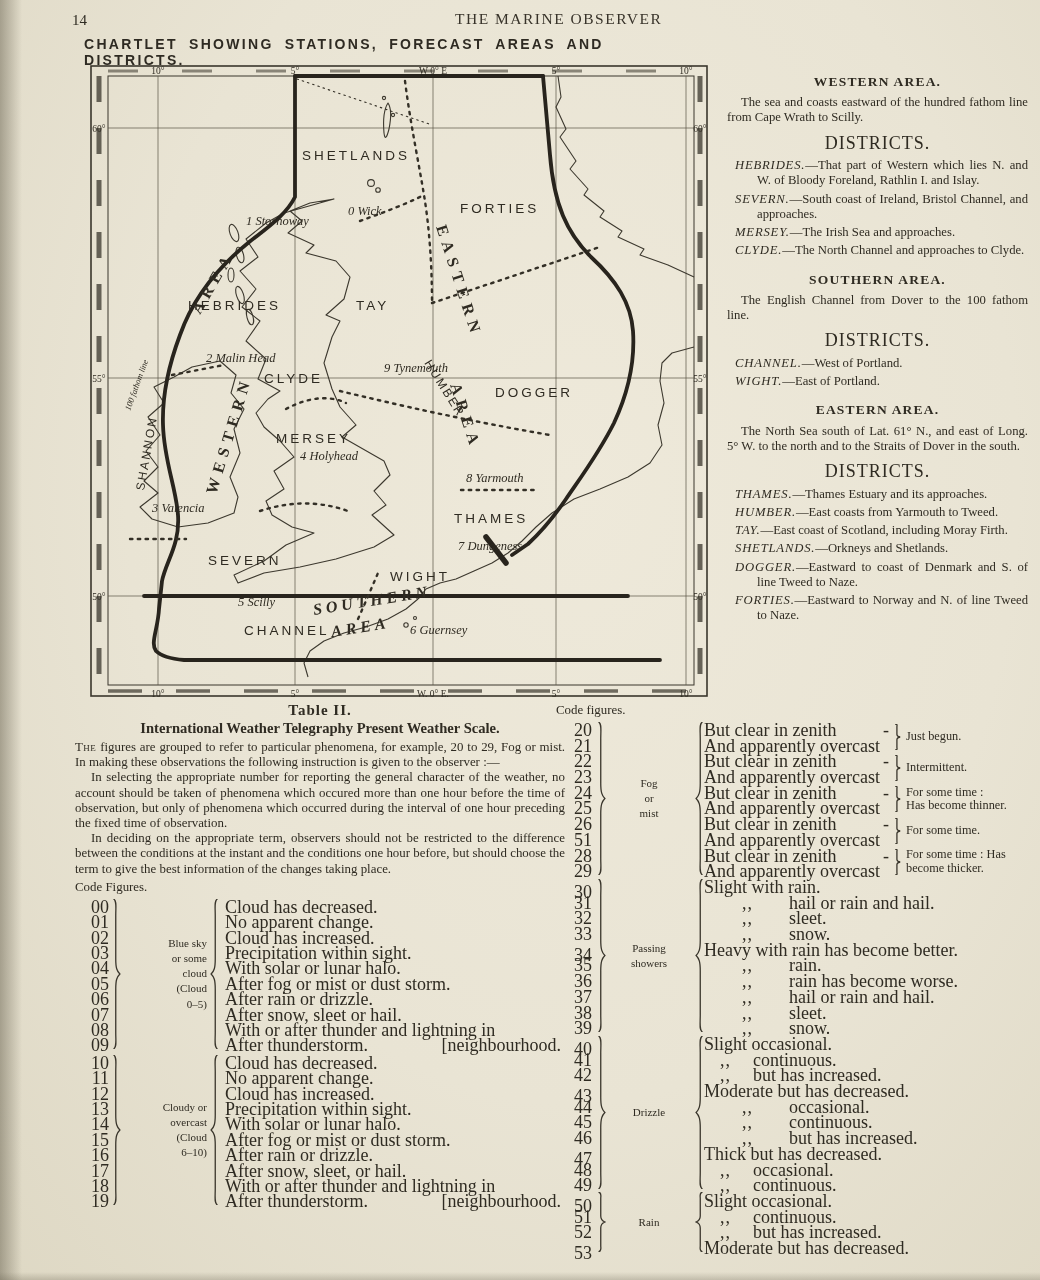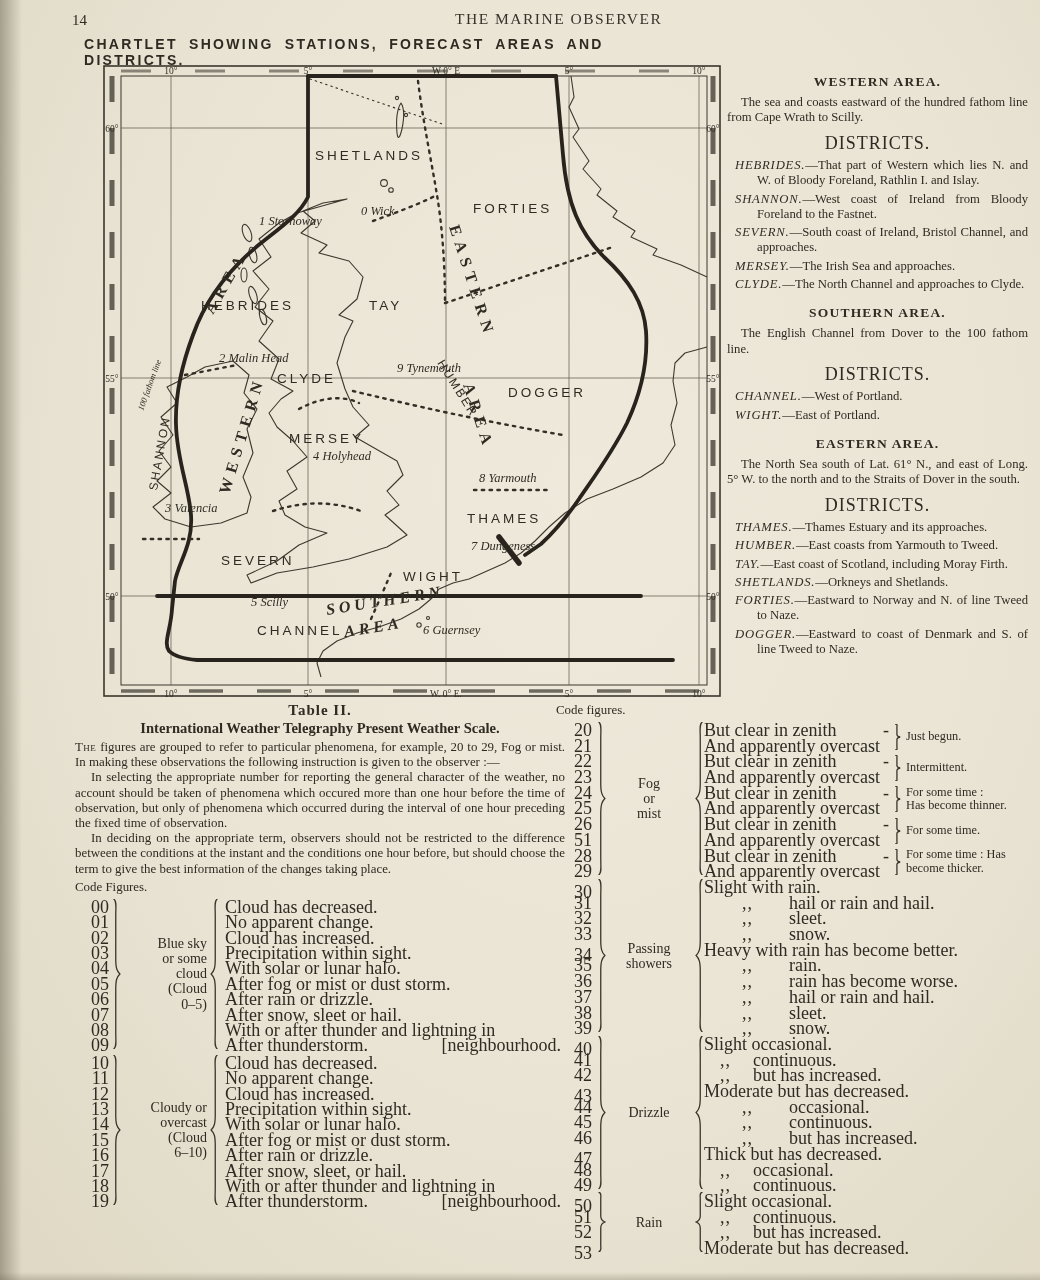--- a/index.html
+++ b/index.html
@@ -12,21 +12,21 @@
   .page::after{content:"";position:absolute;left:0;bottom:0;width:100%;height:8px;
         background:linear-gradient(0deg, rgba(90,84,66,.25), rgba(90,84,66,0));pointer-events:none;}
 
   .pagenum{position:absolute;left:72px;top:12px;font-size:15px;}
   .journal{position:absolute;left:455px;top:10px;font-size:15.5px;letter-spacing:1.5px;color:#38332a;}
   .chartlet-title{position:absolute;left:84px;top:36px;width:625px;
         font-family:"Liberation Sans", sans-serif;font-weight:bold;font-size:14px;
         letter-spacing:2.3px;word-spacing:5px;color:#2e2a22;}
 
   
-  .map-wrap{position:absolute;left:88px;top:63px;width:622px;height:637px;margin-left:13px;}
+  .map-wrap{position:absolute;left:88px;top:63px;width:622px;height:637px;}
   .mapsvg{width:622px;height:637px;display:block;}
   .mapsvg text{fill:#2f2b22;}
   .ax{font-size:9.5px;font-family:"Liberation Serif",serif;text-anchor:middle;fill:#454033;}
   .dl{font-family:"Liberation Sans",sans-serif;font-size:13.5px;letter-spacing:3px;fill:#2c2820;}
   .dls{font-family:"Liberation Sans",sans-serif;font-size:12px;letter-spacing:2.2px;fill:#2c2820;}
   .st{font-style:italic;font-size:12.5px;fill:#332f26;}
   .arealbl{font-family:"Liberation Serif",serif;font-weight:bold;font-size:16px;letter-spacing:6px;fill:#37332a;}
   .areasouth{font-family:"Liberation Serif",serif;font-weight:bold;font-style:italic;font-size:16px;letter-spacing:4px;fill:#2e2a21;}
   .fath{font-style:italic;font-size:8.5px;fill:#454033;}
 
@@ -44,21 +44,21 @@
   .tableii h2{margin:0;text-align:center;font-size:15px;font-weight:bold;letter-spacing:1px;}
   .tableii h3{margin:1px 0 3px 0;text-align:center;font-size:14.6px;font-weight:bold;}
   .tableii p{margin:0;text-align:justify;line-height:15.2px;}
   .tableii p.pind{text-indent:16px;}
   .lead-sc{font-variant:small-caps;letter-spacing:0.5px;}
   .cfl,.cfr{font-size:12.9px;margin:3px 0 2px 0;}
 
   
   .cgroup{position:relative;}
   .glabel{position:absolute;top:50%;transform:translateY(-50%);
-          text-align:center;white-space:pre-line;font-size:14px;line-height:15.2px;font-family:Liberation Serif, serif;}
+          text-align:center;white-space:pre-line;font-size:11px;line-height:15.2px;font-family:Liberation Serif, serif;}
   .cl .glabel{left:46px;width:86px;text-align:right;}
   .cr .glabel{left:50px;width:86px;}
   .vbrace{position:absolute;width:9px;}
   .cusp-right{transform:scaleX(-1);}
   .crow{display:flex;align-items:baseline;font-size:18px;}
   .cl .crow{height:15.4px;}
   .cr .crow{height:15.7px;}
   .code{text-align:right;flex:none;}
   .cl .code{width:34px;}
   .cr .code{width:36px;}
@@ -227,21 +227,20 @@
   <aside class="areas">
 
     <section class="area">
       <h3>WESTERN AREA.</h3>
       <p class="lead">The sea and coasts eastward of the hundred fathom line from Cape Wrath to Scilly.</p>
       <h4>DISTRICTS.</h4>
       <div class="districts">
 
           <p class="district"><span class="dname">HEBRIDES.</span><span>—That part of Western which lies N. and W. of Bloody Foreland, Rathlin I. and Islay.</span></p>
 
-          <p class="district"><span class="dname">SHANNON.</span><span>—West coast of Ireland from Bloody Foreland to the Fastnet.</span></p>
 
           <p class="district"><span class="dname">SEVERN.</span><span>—South coast of Ireland, Bristol Channel, and approaches.</span></p>
 
           <p class="district"><span class="dname">MERSEY.</span><span>—The Irish Sea and approaches.</span></p>
 
           <p class="district"><span class="dname">CLYDE.</span><span>—The North Channel and approaches to Clyde.</span></p>
         </div>
     </section>
 
     <section class="area">
@@ -263,23 +262,23 @@
       <div class="districts">
 
           <p class="district"><span class="dname">THAMES.</span><span>—Thames Estuary and its approaches.</span></p>
 
           <p class="district"><span class="dname">HUMBER.</span><span>—East coasts from Yarmouth to Tweed.</span></p>
 
           <p class="district"><span class="dname">TAY.</span><span>—East coast of Scotland, including Moray Firth.</span></p>
 
           <p class="district"><span class="dname">SHETLANDS.</span><span>—Orkneys and Shetlands.</span></p>
 
+          <p class="district"><span class="dname">DOGGER.</span><span>—Eastward to coast of Denmark and S. of line Tweed to Naze.</span></p>
+
           <p class="district"><span class="dname">FORTIES.</span><span>—Eastward to Norway and N. of line Tweed to Naze.</span></p>
-
-          <p class="district"><span class="dname">DOGGER.</span><span>—Eastward to coast of Denmark and S. of line Tweed to Naze.</span></p>
         </div>
     </section>
   </aside>
 
   <section class="tableii">
     <h2>Table II.</h2>
     <h3>International Weather Telegraphy Present Weather Scale.</h3>
     <p><span class="lead-sc">The</span> <span>figures are grouped to refer to particular phenomena, for example, 20 to 29, Fog or mist.  In making these observations the following instruction is given to the observer :—</span></p>
     <p class="pind">In selecting the appropriate number for reporting the general character of the weather, no account should be taken of phenomena which occured more than one hour before the time of observation, but only of phenomena which occurred during the interval of one hour preceding the fixed time of observation.</p>
     <p class="pind">In deciding on the appropriate term, observers should not be restricted to the difference between the conditions at the instant and the conditions one hour before, but should choose the term to give the best information of the changes taking place.</p>

